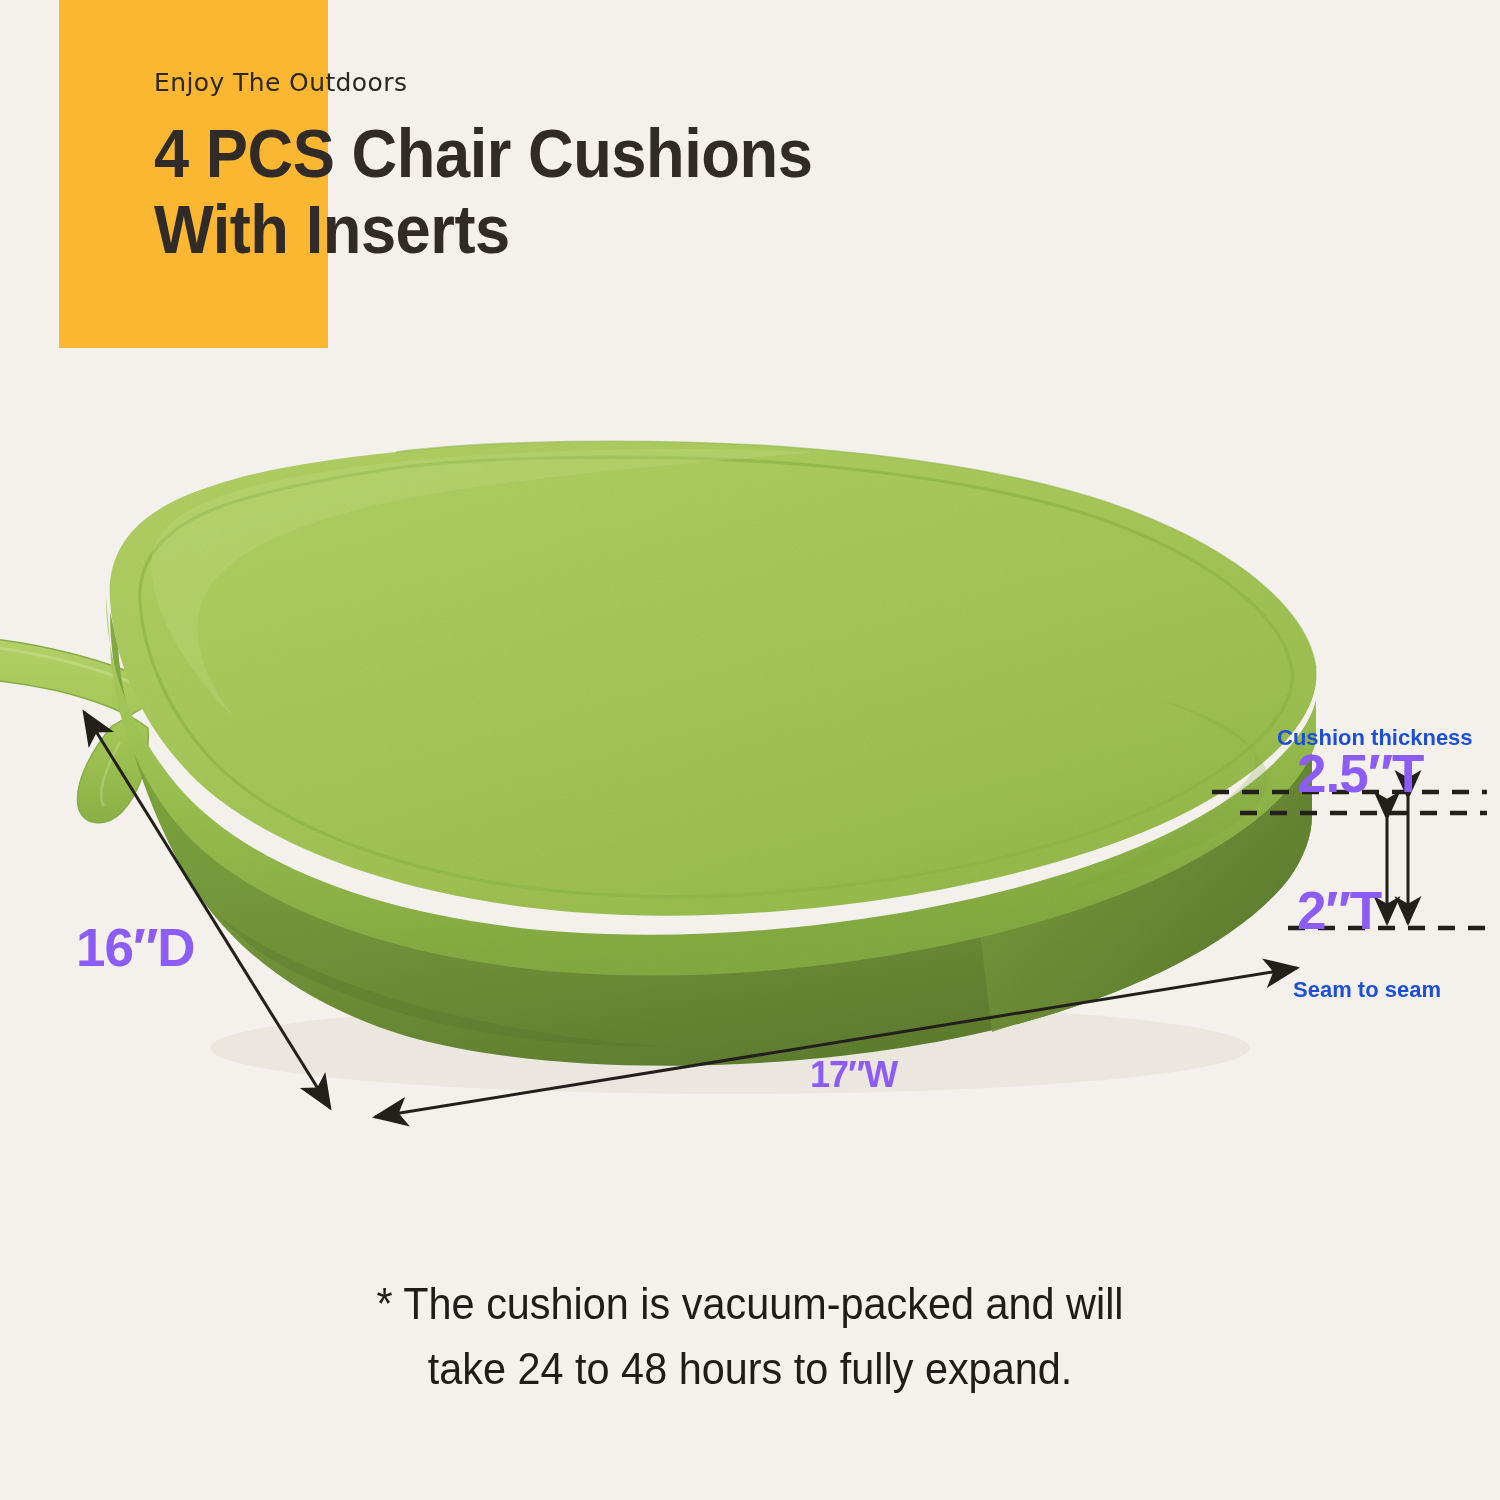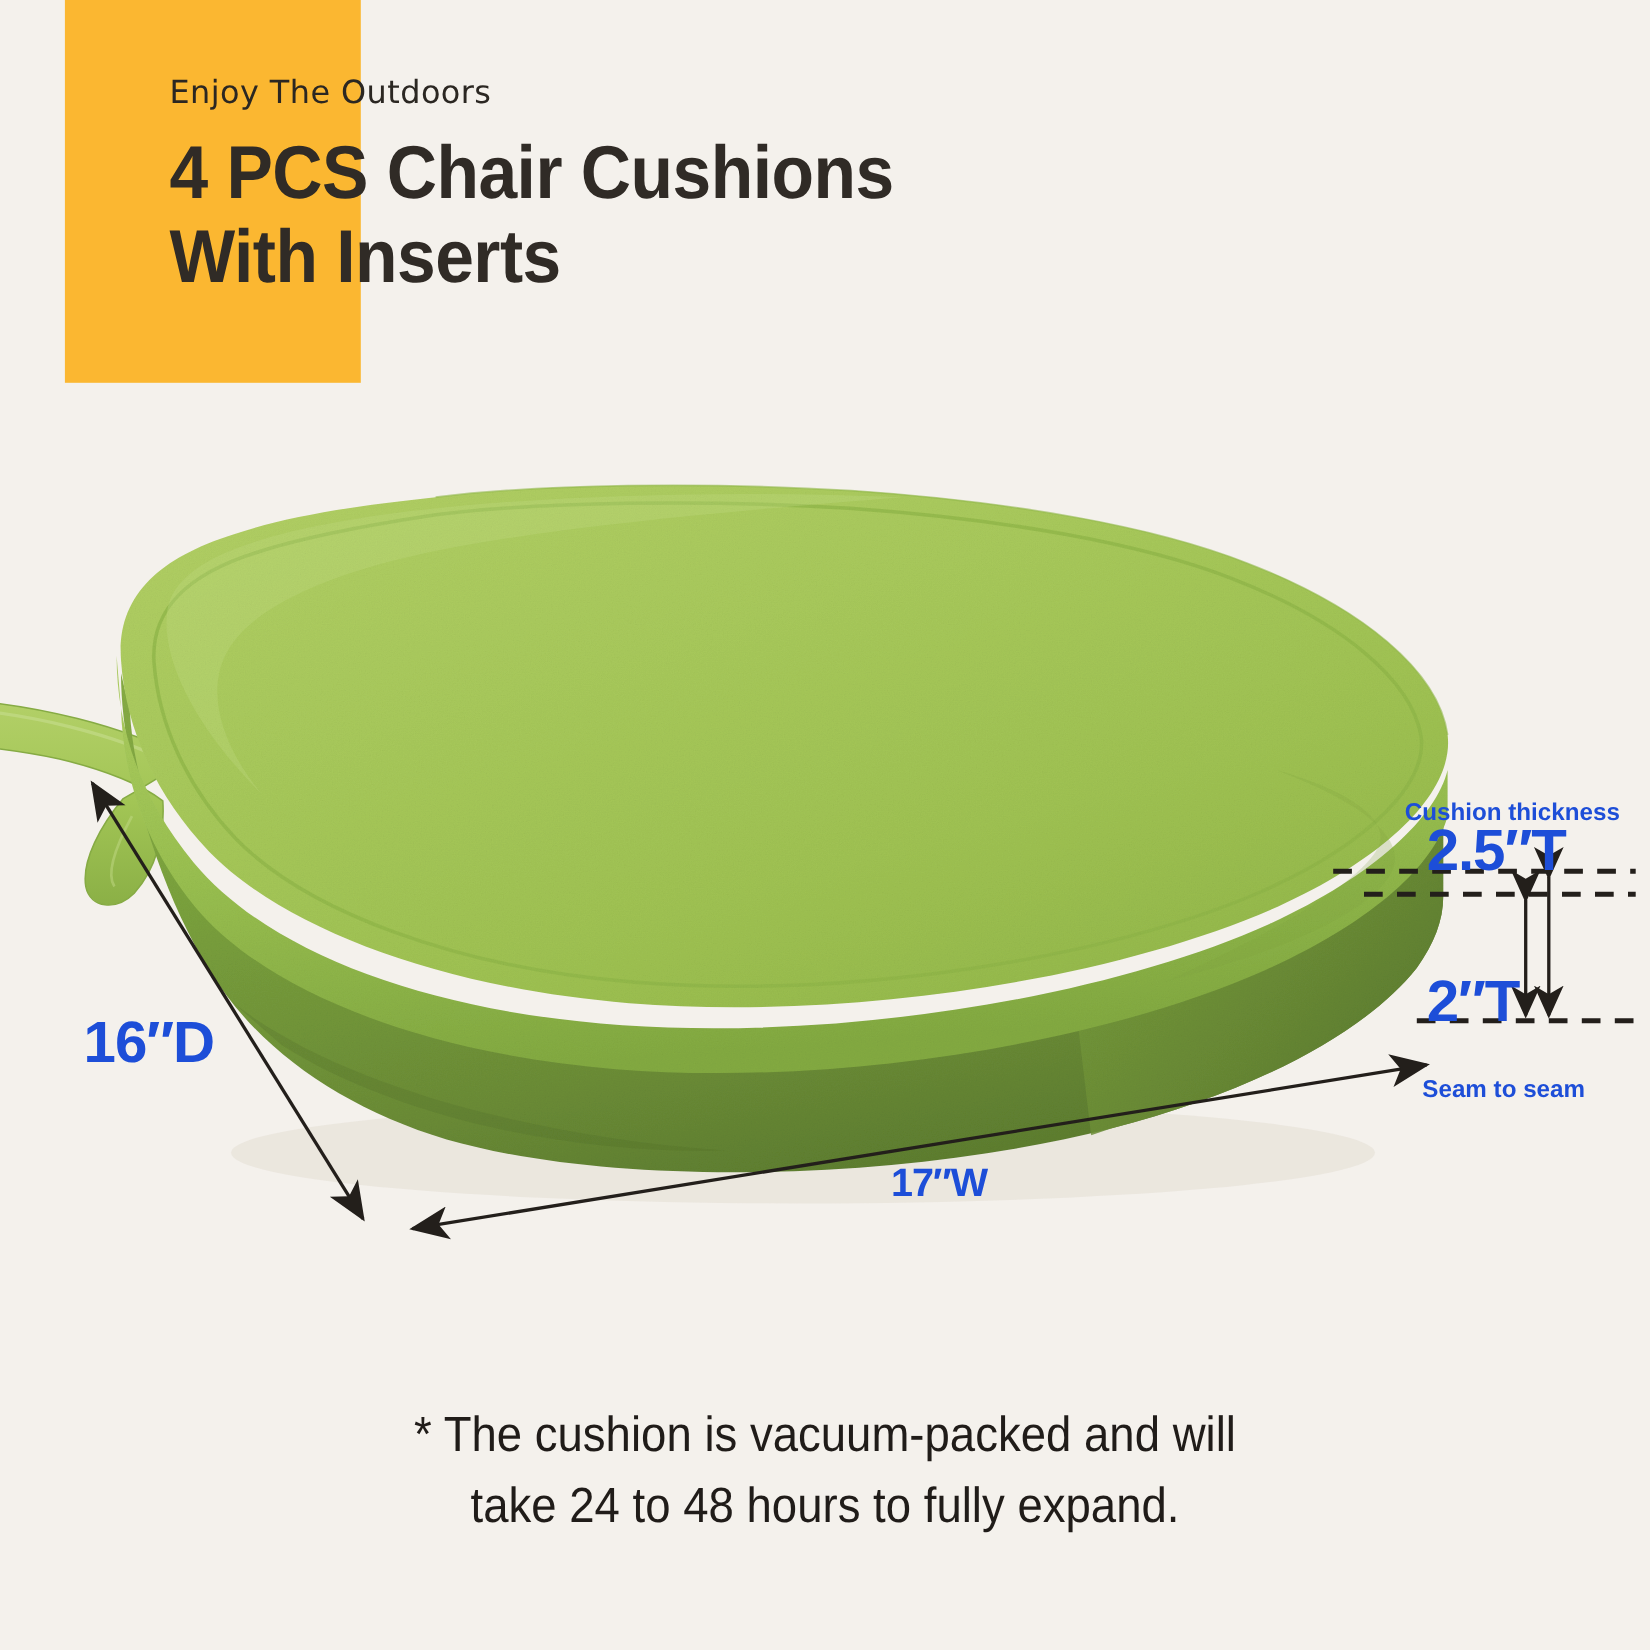--- a/index.html
+++ b/index.html
@@ -35,21 +35,21 @@
 
   .header-text {
     position: absolute;
     left: 154px;
     top: 70px;
     width: 1200px;
   }
 
   .eyebrow {
     font-family: "DejaVu Sans", sans-serif;
-    font-size: 29px;
+    font-size: 25px;
     font-weight: 400;
     letter-spacing: 0.4px;
     color: #2b2722;
     line-height: 1;
     margin: 0 0 20px 0;
     white-space: nowrap;
   }
 
   .headline {
     font-family: "Liberation Sans", sans-serif;
@@ -73,21 +73,21 @@
     width: 1500px;
     height: 1500px;
     pointer-events: none;
   }
 
   
   .dim-label {
     position: absolute;
     font-family: "Liberation Sans", sans-serif;
     font-weight: 700;
-    color: #1d4ed8;
+    color: #8b5cf6;
     white-space: nowrap;
     line-height: 1;
   }
   .dim-depth {
     left: 76px;
     top: 921px;
     font-size: 53px;
     letter-spacing: -1px;
   }
   .dim-width {

